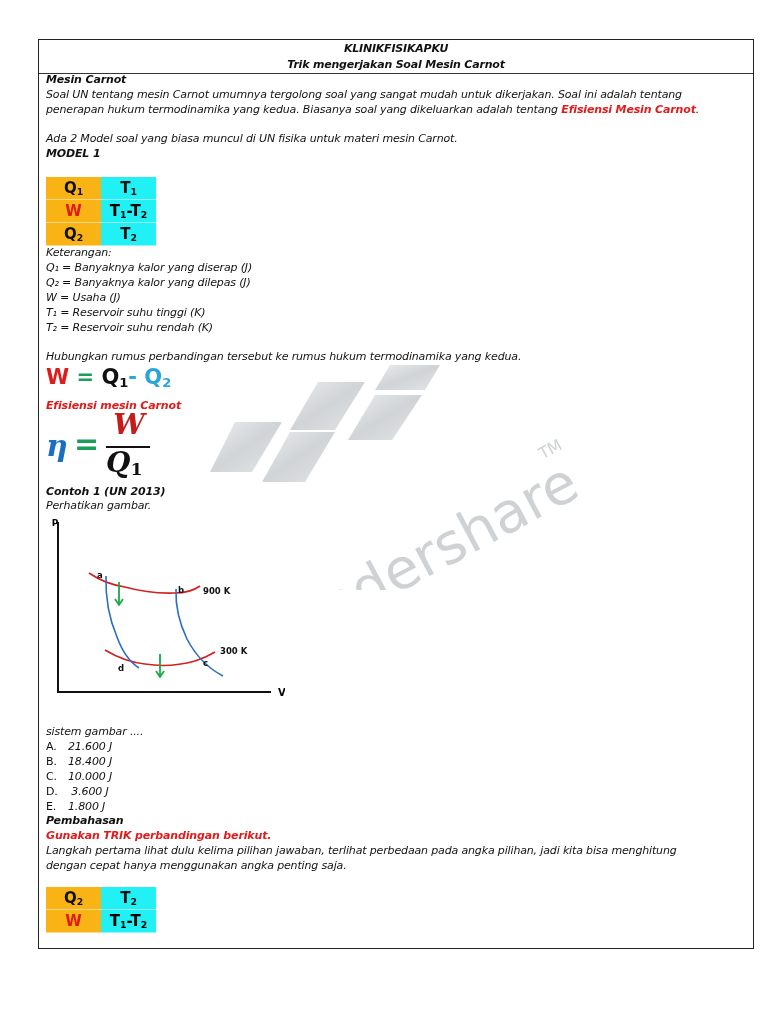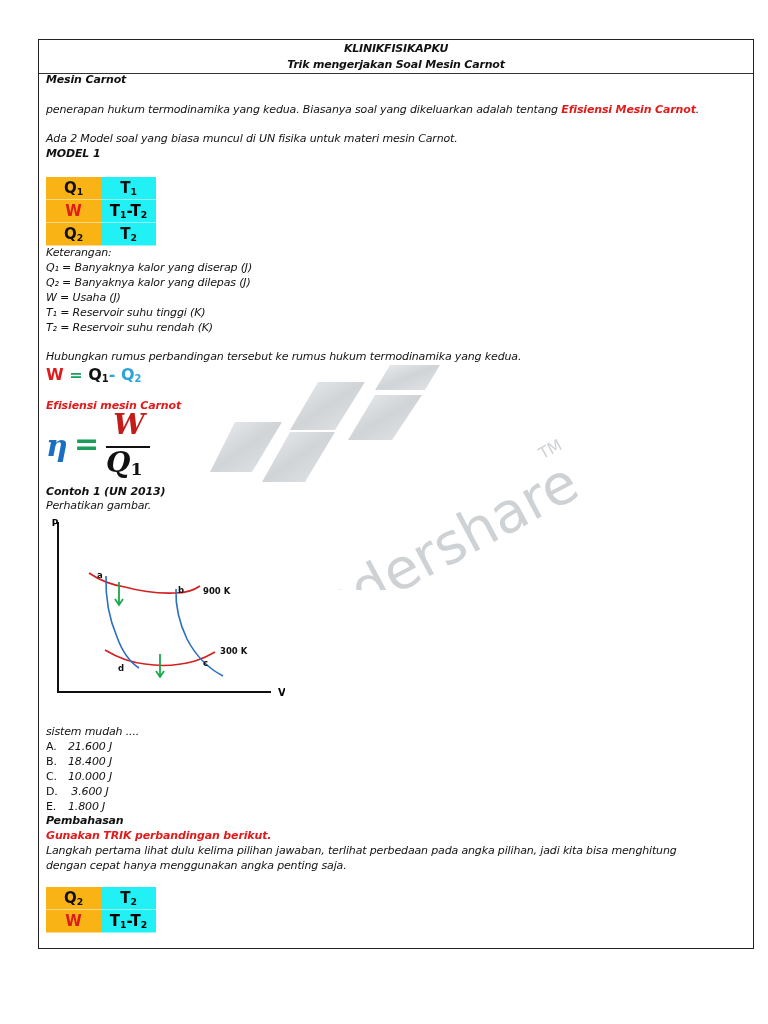--- a/index.html
+++ b/index.html
@@ -19,21 +19,21 @@
     .blue { color: #1a6fc4; font-weight: bold; }
     .ptable { position: absolute; left: 7px; border-collapse: collapse; }
     .ptable td { width: 55px; height: 22px; text-align: center; font-family: "DejaVu Sans", sans-serif;
                  font-weight: bold; font-size: 15px; padding: 0; border-bottom: 1px solid rgba(255,255,255,0.5); }
     .ptable td.o { background: #f9b315; color: #111; }
     .ptable td.c { background: #21f0f5; color: #111; }
     .ptable td .r { color: #e01b1b; }
     .ptable td.c .r { color: #000000; }
     sub { font-size: 0.62em; vertical-align: -0.2em; }
     .eqW { position: absolute; left: 7px; top: 325px; font-family: "DejaVu Sans", sans-serif;
-           font-weight: bold; font-size: 16px; white-space: nowrap; }
+           font-weight: bold; font-size: 21px; white-space: nowrap; }
     .eqW .w { color: #e01b1b; } .eqW .eq { color: #1a9e5a; } .eqW .q1 { color: #111; } .eqW .q2 { color: #2aa5dc; }
     .eta { position: absolute; left: 7px; top: 372px; height: 70px; width: 120px; }
     .eta .sym { position: absolute; left: 0; top: 16px; font-family: "DejaVu Serif", serif; font-style: italic;
                 font-weight: bold; font-size: 30px; color: #1a6fc4; }
     .eta .eq { position: absolute; left: 28px; top: 14px; font-size: 30px; font-weight: bold; color: #1a9e5a; }
     .eta .num { position: absolute; left: 63px; top: -4px; width: 40px; text-align: center;
                 font-family: "DejaVu Serif", serif; font-style: italic; font-weight: bold; font-size: 28px; color: #c41b1b; }
     .eta .bar { position: absolute; left: 60px; top: 34px; width: 44px; height: 2px; background: #111; }
     .eta .den { position: absolute; left: 60px; top: 34px; font-family: "DejaVu Serif", serif; font-style: italic;
                 font-weight: bold; font-size: 28px; color: #111; }
@@ -44,20 +44,21 @@
 <body>
 
 <div class="page">
 
   <div class="hdr">
     <div class="t1">KLINIKFISIKAPKU</div>
     <div class="t2">Trik mengerjakan Soal Mesin Carnot</div>
   </div>
 
   <div class="ln b" style="top:33px">Mesin Carnot</div>
+  <div class="ln" style="top:48px">Soal UN tentang mesin Carnot umumnya tergolong soal yang sangat mudah untuk dikerjakan. Soal ini adalah tentang</div>
   <div class="ln" style="top:63px"><span>penerapan hukum termodinamika yang kedua. Biasanya soal yang dikeluarkan adalah tentang </span><span class="red">Efisiensi Mesin Carnot</span><span>.</span></div>
   <div class="ln" style="top:92px">Ada 2 Model soal yang biasa muncul di UN fisika untuk materi mesin Carnot.</div>
   <div class="ln b" style="top:107px">MODEL 1</div>
 
   <table class="ptable" style="top:137px">
     <tbody>
         <tr>
       <td class="o"><span>Q</span><sub>1</sub></td>
       <td class="c"><span>T</span><sub>1</sub></td>
     </tr>
@@ -124,21 +125,21 @@
     <g font-family="DejaVu Sans, sans-serif" font-size="8.5" font-weight="bold" fill="#111">
       <text x="52" y="64">a</text>
       <text x="133" y="79">b</text>
       <text x="158" y="152">c</text>
       <text x="73" y="157">d</text>
       <text x="158" y="80">900 K</text>
       <text x="175" y="140">300 K</text>
     </g>
   </svg>
 
-  <div class="ln" style="top:685px">sistem mudah ....</div>
+  <div class="ln" style="top:685px">sistem gambar ....</div>
 
   <div class="ln" style="top:700px"><span style="font-style:normal;display:inline-block;width:22px">A.</span><span>21.600 J</span></div>
   <div class="ln" style="top:715px"><span style="font-style:normal;display:inline-block;width:22px">B.</span><span>18.400 J</span></div>
   <div class="ln" style="top:730px"><span style="font-style:normal;display:inline-block;width:22px">C.</span><span>10.000 J</span></div>
   <div class="ln" style="top:745px"><span style="font-style:normal;display:inline-block;width:22px">D.</span><span style="white-space:pre"> 3.600 J</span></div>
   <div class="ln" style="top:760px"><span style="font-style:normal;display:inline-block;width:22px">E.</span><span>1.800 J</span></div>
 
   <div class="ln b" style="top:774px">Pembahasan</div>
   <div class="ln" style="top:804px">Langkah pertama lihat dulu kelima pilihan  jawaban, terlihat perbedaan pada angka pilihan, jadi kita bisa menghitung</div>
   <div class="ln red" style="top:789px">Gunakan TRIK perbandingan berikut.</div>

